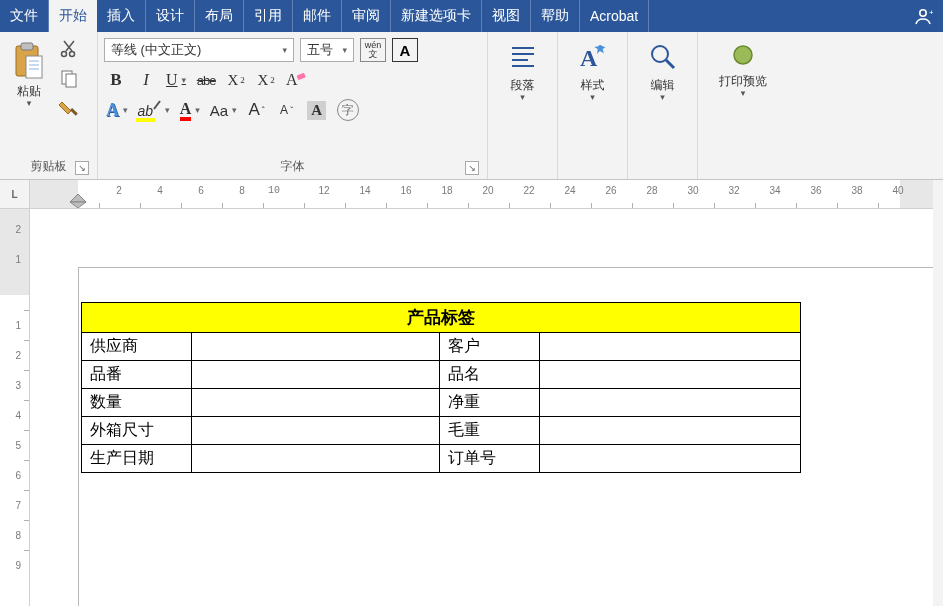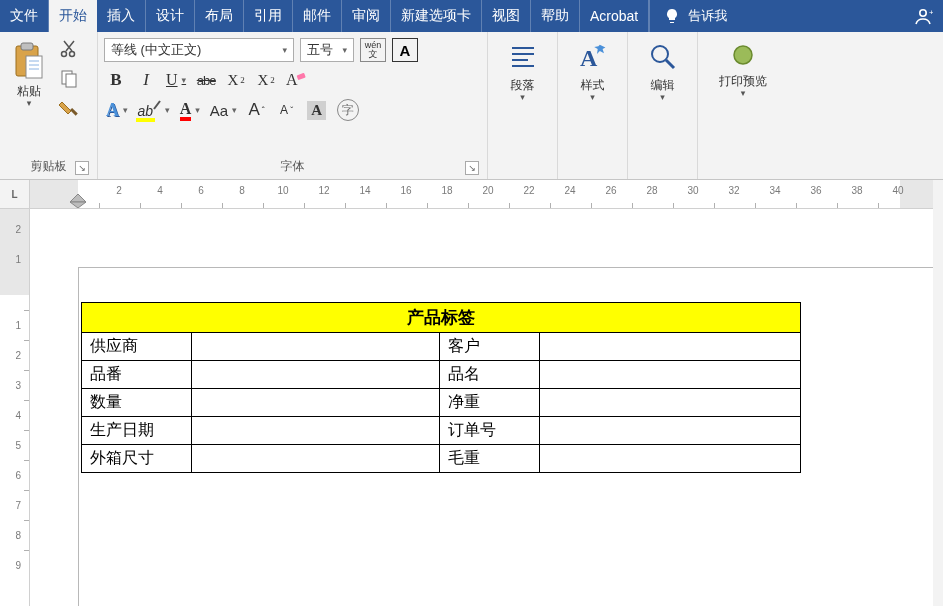--- a/index.html
+++ b/index.html
@@ -90,28 +90,20 @@
   <div class="tab">插入</div>
   <div class="tab">设计</div>
   <div class="tab">布局</div>
   <div class="tab">引用</div>
   <div class="tab">邮件</div>
   <div class="tab">审阅</div>
   <div class="tab">新建选项卡</div>
   <div class="tab">视图</div>
   <div class="tab">帮助</div>
   <div class="tab">Acrobat</div>
-  <div class="tellme">
-    <span class="bulb">
-      <svg width="16" height="16" viewBox="0 0 16 16">
-          <path d="M8 1a5 5 0 0 0-3 9v2h6v-2a5 5 0 0 0-3-9zM6 14h4v1H6z" fill="#fff"></path>
-        </svg>
-    </span>
-    <span>告诉我</span>
-  </div>
   <div class="spacer"></div>
   <div class="tab" style="border:none">
     <span class="user-icon">
       <svg width="20" height="20" viewBox="0 0 20 20">
           <circle cx="10" cy="7" r="3.2" fill="none" stroke="#fff" stroke-width="1.6"></circle>
           <path d="M3 18c1-4 5-5 7-5s6 1 7 5" fill="none" stroke="#fff" stroke-width="1.6"></path>
           <text x="16" y="9" font-size="8" fill="#fff">+</text>
         </svg>
     </span>
   </div>
@@ -299,21 +291,21 @@
     <div class="ticks" id="hticks">
         <div class="tick" style="left: 69px;"></div>
         <div class="ticknum" style="left: 89px;">2</div>
         <div class="tick" style="left: 110px;"></div>
         <div class="ticknum" style="left: 130px;">4</div>
         <div class="tick" style="left: 151px;"></div>
         <div class="ticknum" style="left: 171px;">6</div>
         <div class="tick" style="left: 192px;"></div>
         <div class="ticknum" style="left: 212px;">8</div>
         <div class="tick" style="left: 233px;"></div>
-        <div class="ticknum" style="left: 253px;">10</div>
+        <div class="ticknum" style="left: 244px; font-family: Liberation Mono, monospace;">10</div>
         <div class="tick" style="left: 274px;"></div>
         <div class="ticknum" style="left: 294px;">12</div>
         <div class="tick" style="left: 315px;"></div>
         <div class="ticknum" style="left: 335px;">14</div>
         <div class="tick" style="left: 356px;"></div>
         <div class="ticknum" style="left: 376px;">16</div>
         <div class="tick" style="left: 397px;"></div>
         <div class="ticknum" style="left: 417px;">18</div>
         <div class="tick" style="left: 438px;"></div>
         <div class="ticknum" style="left: 458px;">20</div>
@@ -394,29 +386,29 @@
               <td class="lbl2">品名</td>
               <td></td>
             </tr>
             <tr>
               <td class="lbl">数量</td>
               <td class="val"></td>
               <td class="lbl2">净重</td>
               <td></td>
             </tr>
             <tr>
+              <td class="lbl">外箱尺寸</td>
+              <td class="val"></td>
+              <td class="lbl2">毛重</td>
+              <td></td>
+            </tr>
+            <tr>
               <td class="lbl">生产日期</td>
               <td class="val"></td>
               <td class="lbl2">订单号</td>
               <td></td>
             </tr>
-            <tr>
-              <td class="lbl">外箱尺寸</td>
-              <td class="val"></td>
-              <td class="lbl2">毛重</td>
-              <td></td>
-            </tr>
           </tbody>
       </table>
     </div>
   </div>
   <div class="scrollbar-v"></div>
 </div>
 
 </body></html>

